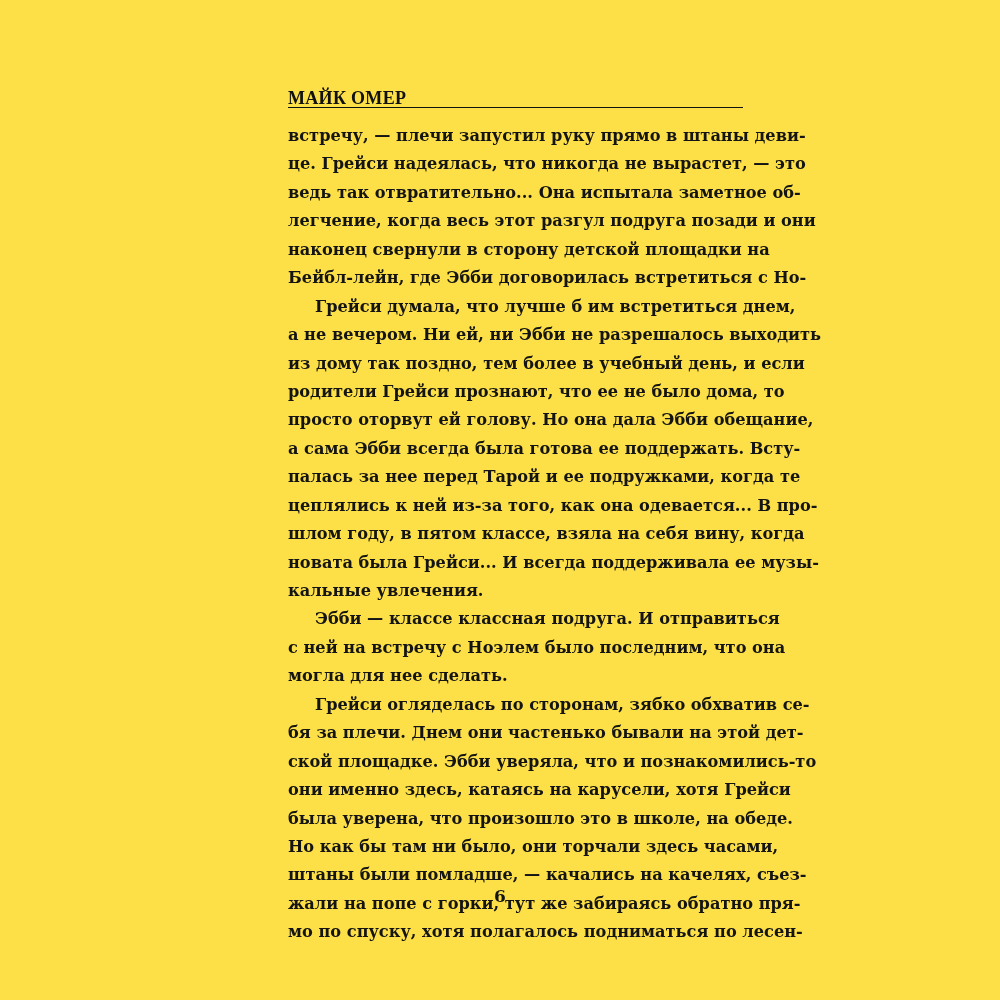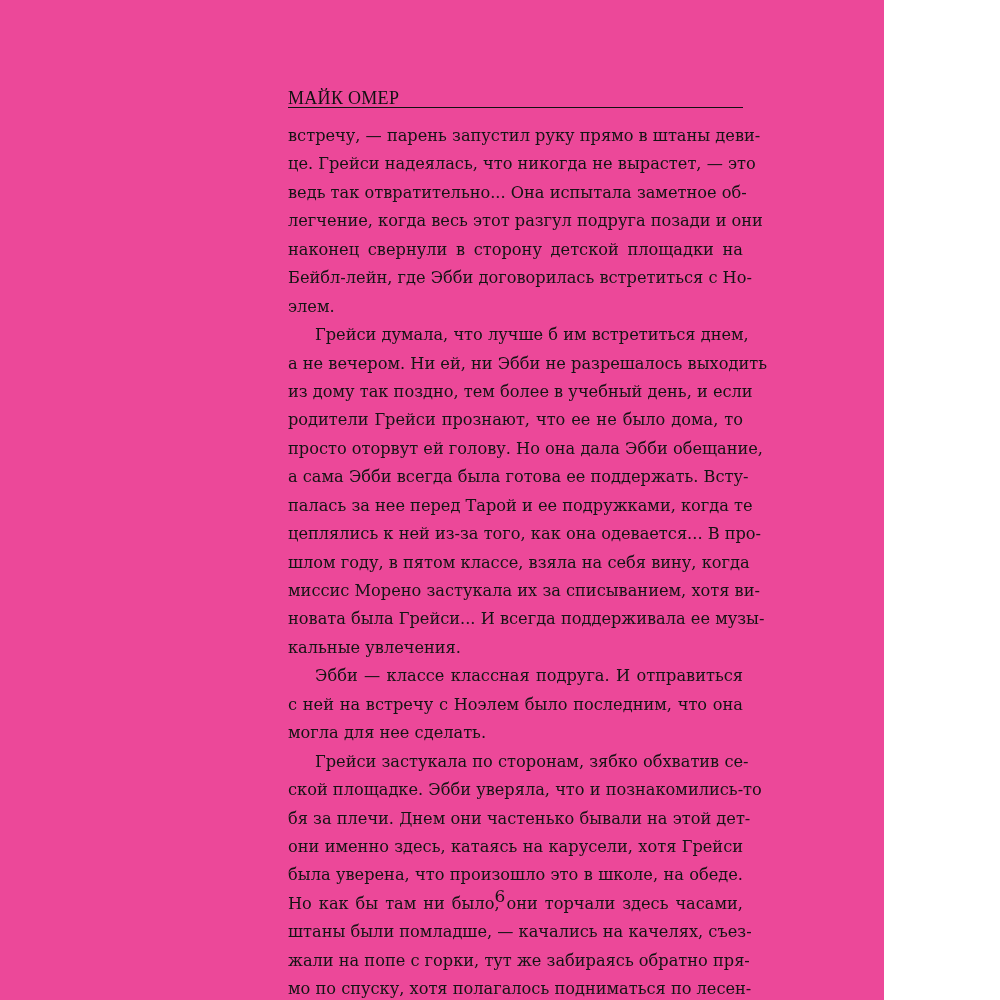--- a/index.html
+++ b/index.html
@@ -1,17 +1,17 @@
 <!DOCTYPE html>
 <html><head>
 <meta charset="utf-8">
 <style>
   html, body { margin: 0; padding: 0; background: #ffffff; }
   body { width: 1000px; height: 1000px; position: relative; overflow: hidden; }
-  .page { position: absolute; left: 0; top: 0; width: 884px; height: 1000px; background: #ec4899; }
+  .page { position: absolute; left: 0; top: 0; width: 1000px; height: 1000px; background: #fde047; font-weight: bold; }
   .running-head {
     position: absolute; left: 288px; top: 88px;
     font-family: "Liberation Serif", serif; font-size: 18px; color: #111;
     letter-spacing: 0.3px; line-height: 20px;
   }
   .rule { position: absolute; left: 288px; top: 107px; width: 455px; height: 0; border-top: 1.6px solid #111; }
   .body-text {
     position: absolute; left: 288px; top: 122px; width: 455px;
     font-family: "DejaVu Serif", serif; font-size: 16.2px; color: #141414;
     line-height: 28.45px;
@@ -24,45 +24,43 @@
     font-family: "DejaVu Serif", serif; font-size: 17px; color: #141414;
   }
 </style>
 </head>
 <body>
 
 <div class="page">
   <div class="running-head">МАЙК ОМЕР</div>
   <div class="rule"></div>
   <div class="body-text" id="body-text">
-      <span class="line">встречу, — парень запустил руку прямо в штаны деви-</span>
+      <span class="line">встречу, — плечи запустил руку прямо в штаны деви-</span>
       <span class="line">це. Грейси надеялась, что никогда не вырастет, — это</span>
       <span class="line">ведь так отвратительно... Она испытала заметное об-</span>
       <span class="line">легчение, когда весь этот разгул подруга позади и они</span>
       <span class="line">наконец свернули в сторону детской площадки на</span>
       <span class="line">Бейбл-лейн, где Эбби договорилась встретиться с Но-</span>
-      <span class="line last">элем.</span>
       <span class="line indent">Грейси думала, что лучше б им встретиться днем,</span>
       <span class="line">а не вечером. Ни ей, ни Эбби не разрешалось выходить</span>
       <span class="line">из дому так поздно, тем более в учебный день, и если</span>
       <span class="line">родители Грейси прознают, что ее не было дома, то</span>
       <span class="line">просто оторвут ей голову. Но она дала Эбби обещание,</span>
       <span class="line">а сама Эбби всегда была готова ее поддержать. Всту-</span>
       <span class="line">палась за нее перед Тарой и ее подружками, когда те</span>
       <span class="line">цеплялись к ней из-за того, как она одевается... В про-</span>
       <span class="line">шлом году, в пятом классе, взяла на себя вину, когда</span>
-      <span class="line">миссис Морено застукала их за списыванием, хотя ви-</span>
       <span class="line">новата была Грейси... И всегда поддерживала ее музы-</span>
       <span class="line last">кальные увлечения.</span>
       <span class="line indent">Эбби — классе классная подруга. И отправиться</span>
       <span class="line">с ней на встречу с Ноэлем было последним, что она</span>
       <span class="line last">могла для нее сделать.</span>
-      <span class="line indent">Грейси застукала по сторонам, зябко обхватив се-</span>
+      <span class="line indent">Грейси огляделась по сторонам, зябко обхватив се-</span>
+      <span class="line">бя за плечи. Днем они частенько бывали на этой дет-</span>
       <span class="line">ской площадке. Эбби уверяла, что и познакомились-то</span>
-      <span class="line">бя за плечи. Днем они частенько бывали на этой дет-</span>
       <span class="line">они именно здесь, катаясь на карусели, хотя Грейси</span>
       <span class="line">была уверена, что произошло это в школе, на обеде.</span>
       <span class="line">Но как бы там ни было, они торчали здесь часами,</span>
       <span class="line">штаны были помладше, — качались на качелях, съез-</span>
       <span class="line">жали на попе с горки, тут же забираясь обратно пря-</span>
       <span class="line">мо по спуску, хотя полагалось подниматься по лесен-</span>
     </div>
   <div class="page-number">6</div>
 </div>
 

